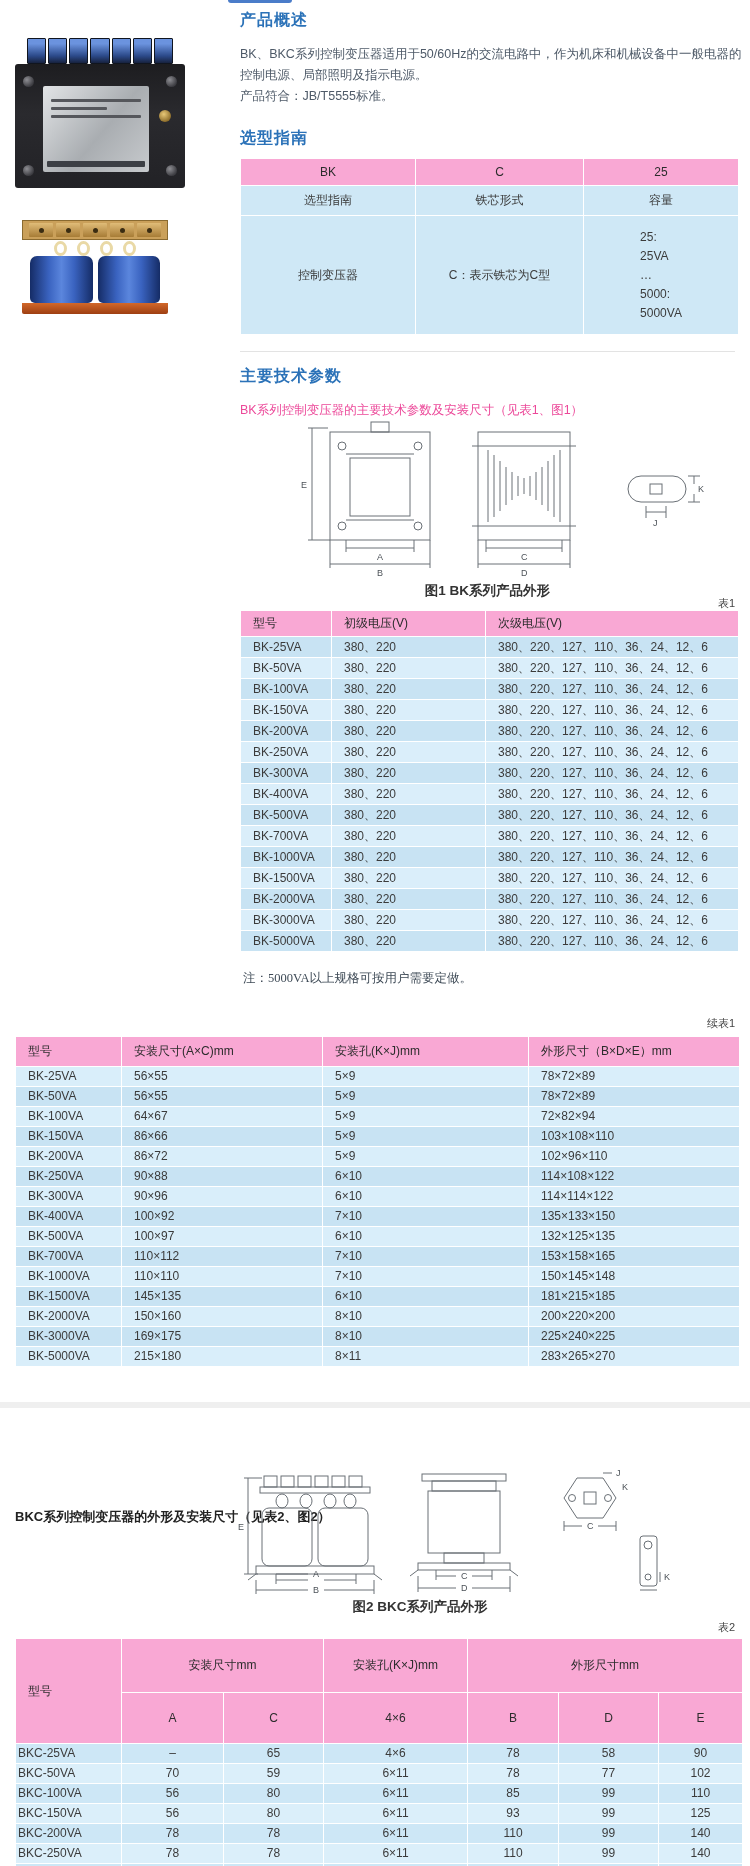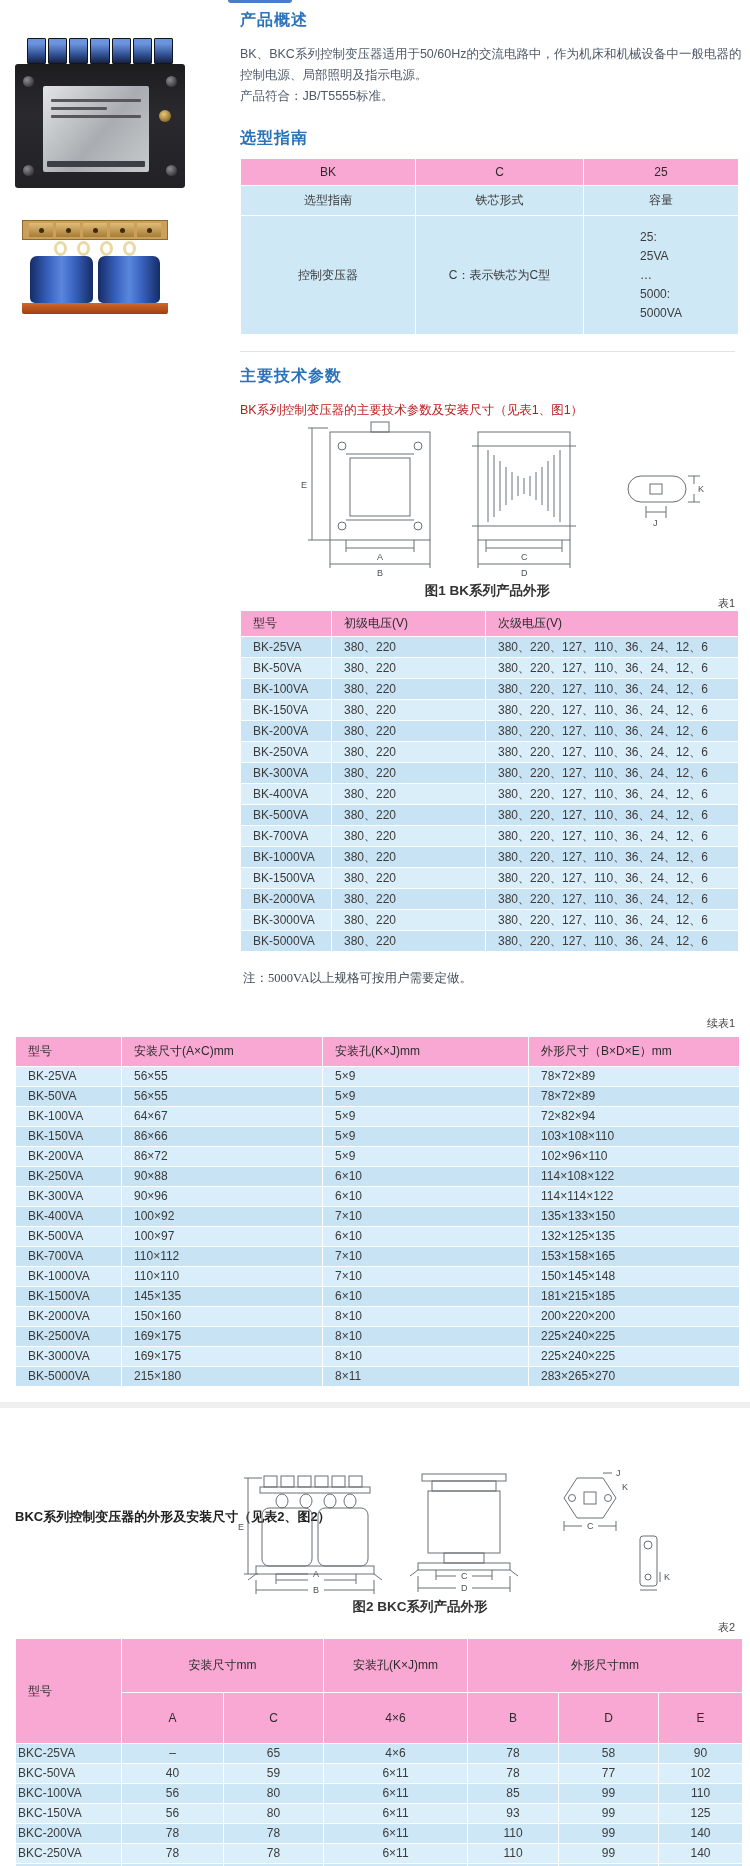--- a/index.html
+++ b/index.html
@@ -6,21 +6,21 @@
   html,body { background:#fff; }
   body {
     position:relative; width:750px; height:1866px; overflow:hidden;
     font-family:"Liberation Sans","DejaVu Sans",sans-serif; color:#333;
   }
   .abs { position:absolute; }
 
   
   .sec-heading { font-size:16px; font-weight:bold; color:#2b72b8; letter-spacing:1px; }
   .body-text { font-size:12.5px; color:#4e5a68; line-height:21px; }
-  .intro-text { font-size:12.5px; color:#b91c1c; }
+  .intro-text { font-size:12.5px; color:#ec4899; }
   .intro-strong { font-size:13px; font-weight:bold; color:#222; }
   .note-text { font-size:12.5px; color:#3e4a56; }
   .fig-caption { font-size:13.5px; font-weight:bold; color:#333; text-align:center; }
   .tbl-label { font-size:11px; color:#444; text-align:right; }
 
   
   .divider { border-top:1px solid #e3e3e3; height:0; }
   .band { background:#efefef; }
 
   
@@ -440,26 +440,20 @@
         <td>BK-1500VA</td>
         <td>145×135</td>
         <td>6×10</td>
         <td>181×215×185</td>
       </tr>
       <tr>
         <td>BK-2000VA</td>
         <td>150×160</td>
         <td>8×10</td>
         <td>200×220×200</td>
-      </tr>
-      <tr>
-        <td>BK-2500VA</td>
-        <td>169×175</td>
-        <td>8×10</td>
-        <td>225×240×225</td>
       </tr>
       <tr>
         <td>BK-3000VA</td>
         <td>169×175</td>
         <td>8×10</td>
         <td>225×240×225</td>
       </tr>
       <tr>
         <td>BK-5000VA</td>
         <td>215×180</td>
@@ -586,21 +580,21 @@
         <td>BKC-25VA</td>
         <td>–</td>
         <td>65</td>
         <td>4×6</td>
         <td>78</td>
         <td>58</td>
         <td>90</td>
       </tr>
       <tr>
         <td>BKC-50VA</td>
-        <td>40</td>
+        <td>70</td>
         <td>59</td>
         <td>6×11</td>
         <td>78</td>
         <td>77</td>
         <td>102</td>
       </tr>
       <tr>
         <td>BKC-100VA</td>
         <td>56</td>
         <td>80</td>

